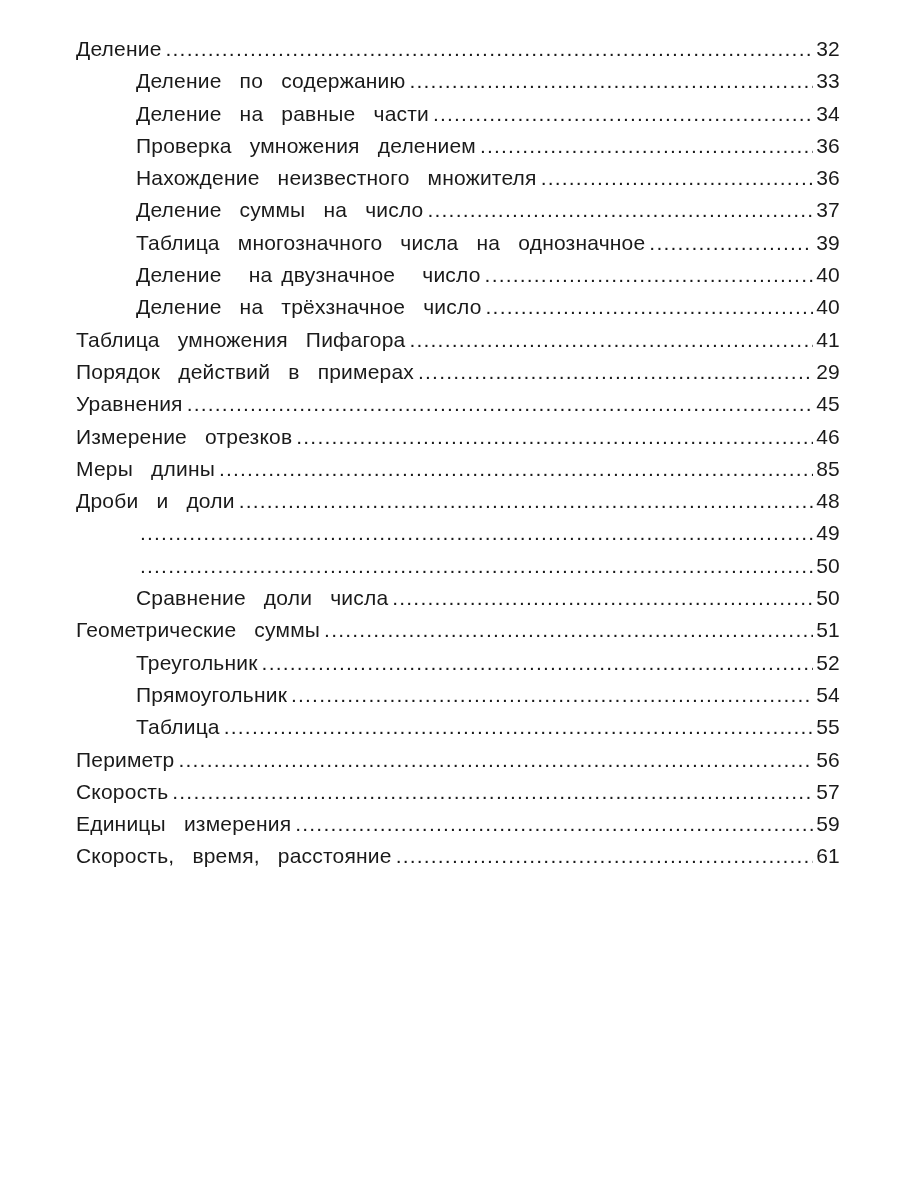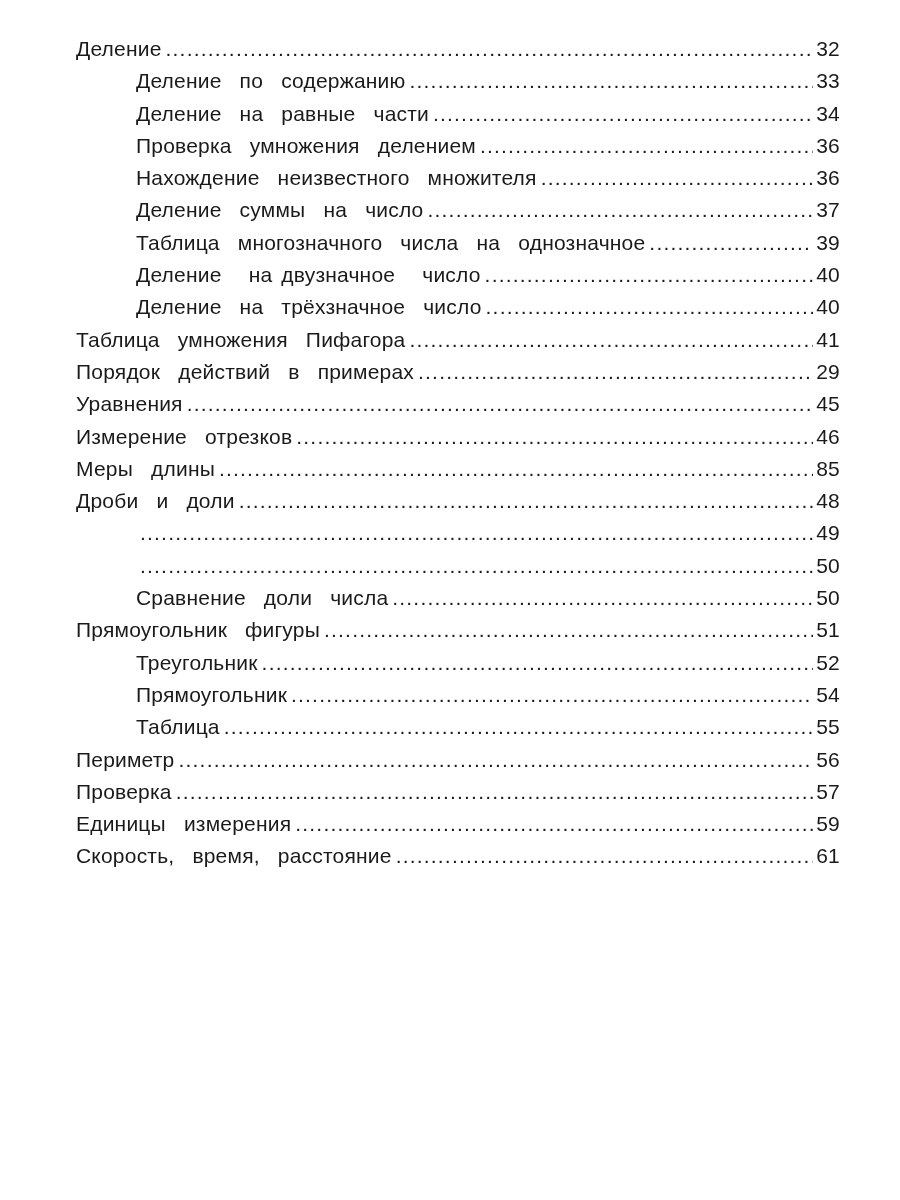--- a/index.html
+++ b/index.html
@@ -112,21 +112,21 @@
       <div class="row sub">
         <span class="leader"></span>
         <span class="pg">50</span>
       </div>
       <div class="row sub">
         <span class="title">Сравнение  доли  числа</span>
         <span class="leader"></span>
         <span class="pg">50</span>
       </div>
       <div class="row">
-        <span class="title">Прямоугольник  фигуры</span>
+        <span class="title">Геометрические  суммы</span>
         <span class="leader"></span>
         <span class="pg">51</span>
       </div>
       <div class="row sub">
         <span class="title">Треугольник</span>
         <span class="leader"></span>
         <span class="pg">52</span>
       </div>
       <div class="row sub">
         <span class="title">Прямоугольник</span>
@@ -137,21 +137,21 @@
         <span class="title">Таблица</span>
         <span class="leader"></span>
         <span class="pg">55</span>
       </div>
       <div class="row">
         <span class="title">Периметр</span>
         <span class="leader"></span>
         <span class="pg">56</span>
       </div>
       <div class="row">
-        <span class="title">Проверка</span>
+        <span class="title">Скорость</span>
         <span class="leader"></span>
         <span class="pg">57</span>
       </div>
       <div class="row">
         <span class="title">Единицы  измерения</span>
         <span class="leader"></span>
         <span class="pg">59</span>
       </div>
       <div class="row">
         <span class="title">Скорость,  время,  расстояние</span>

